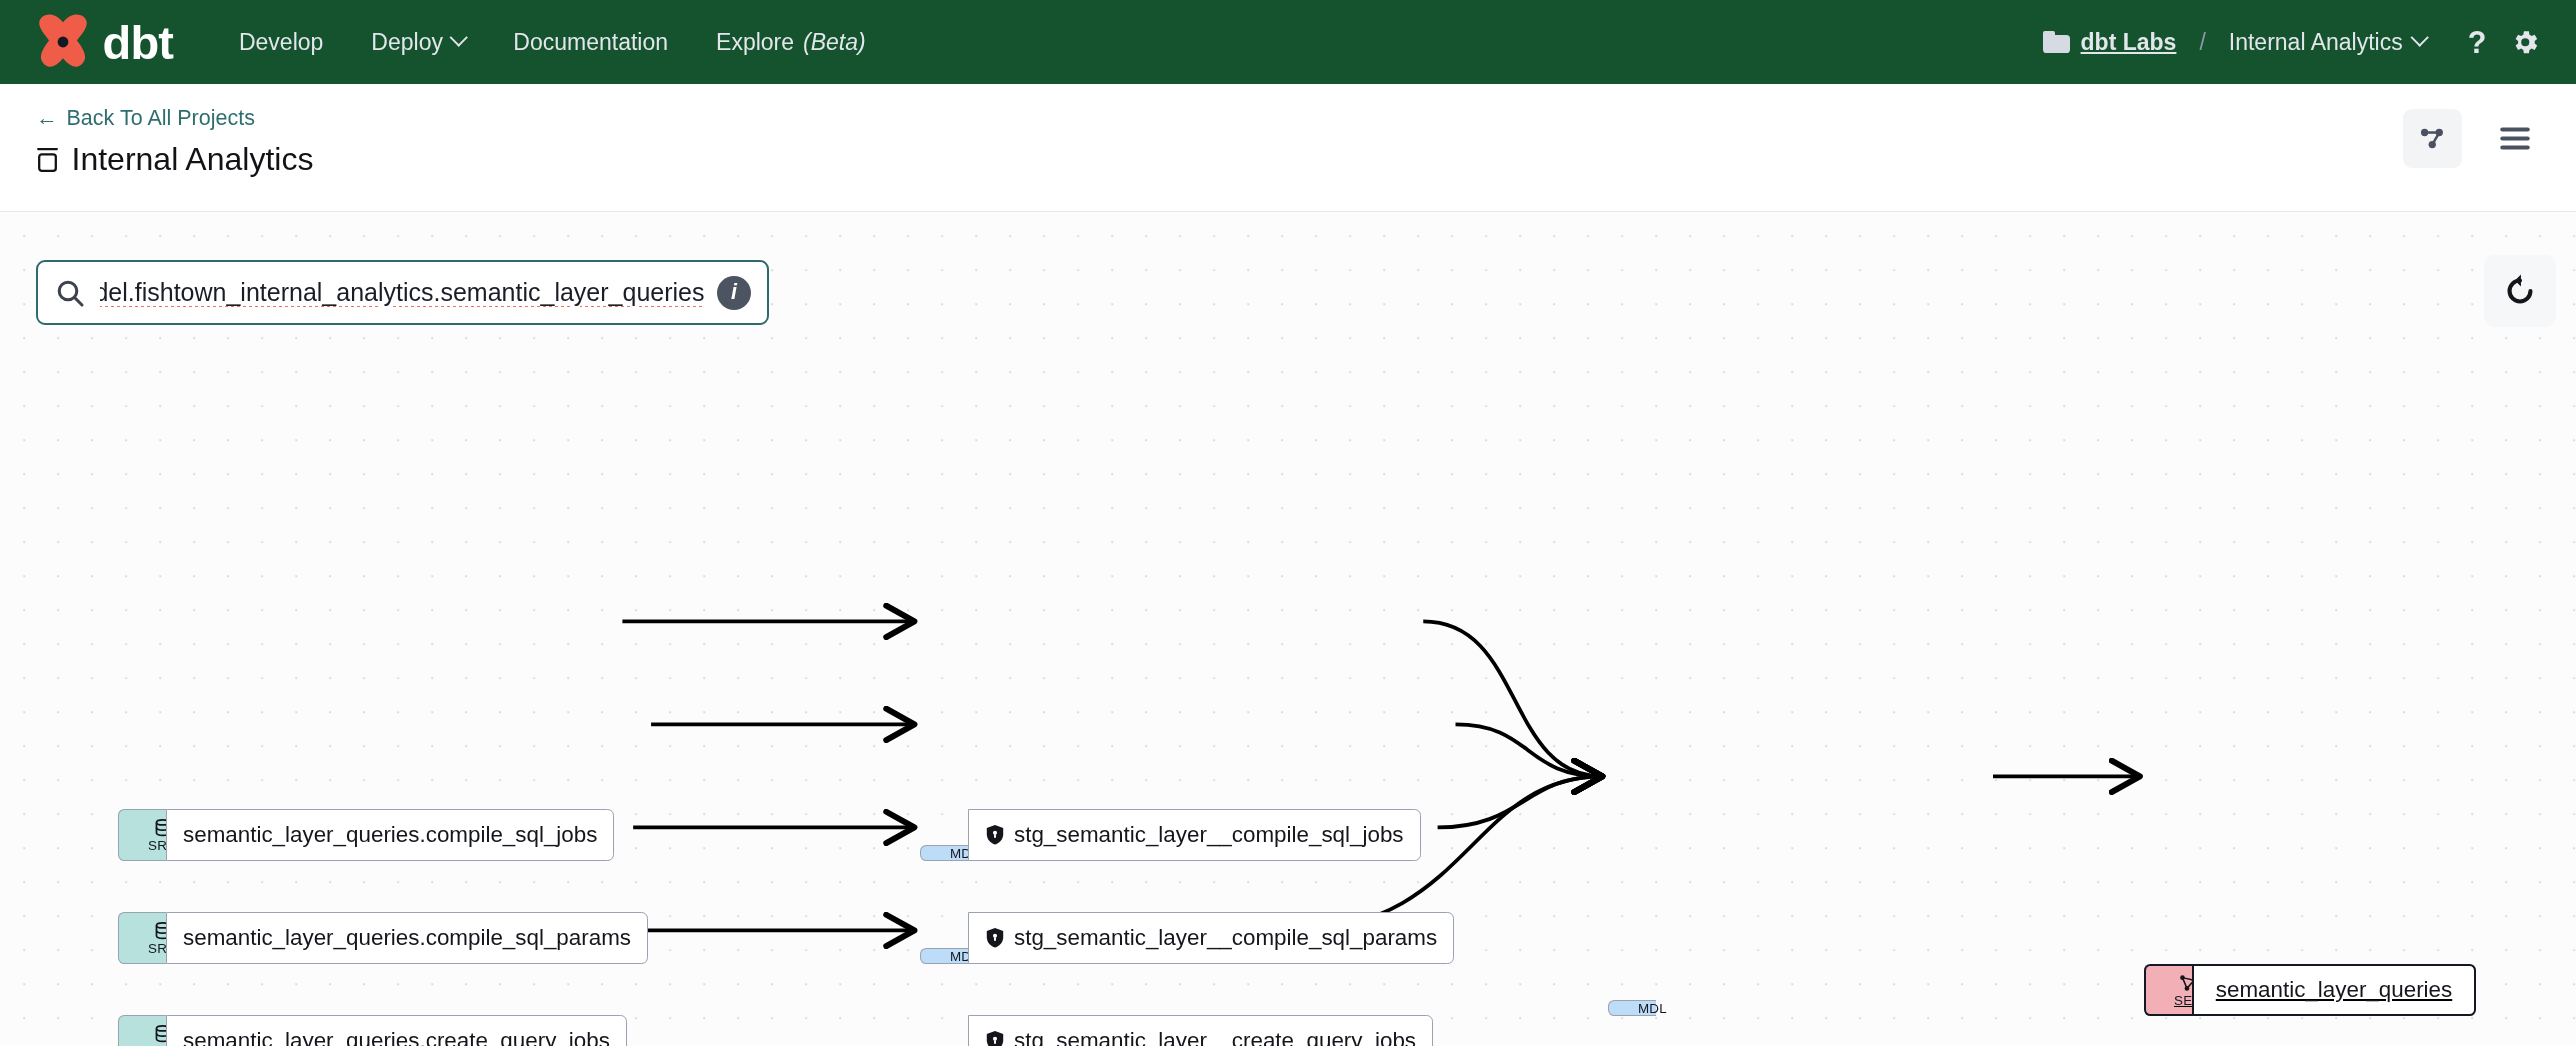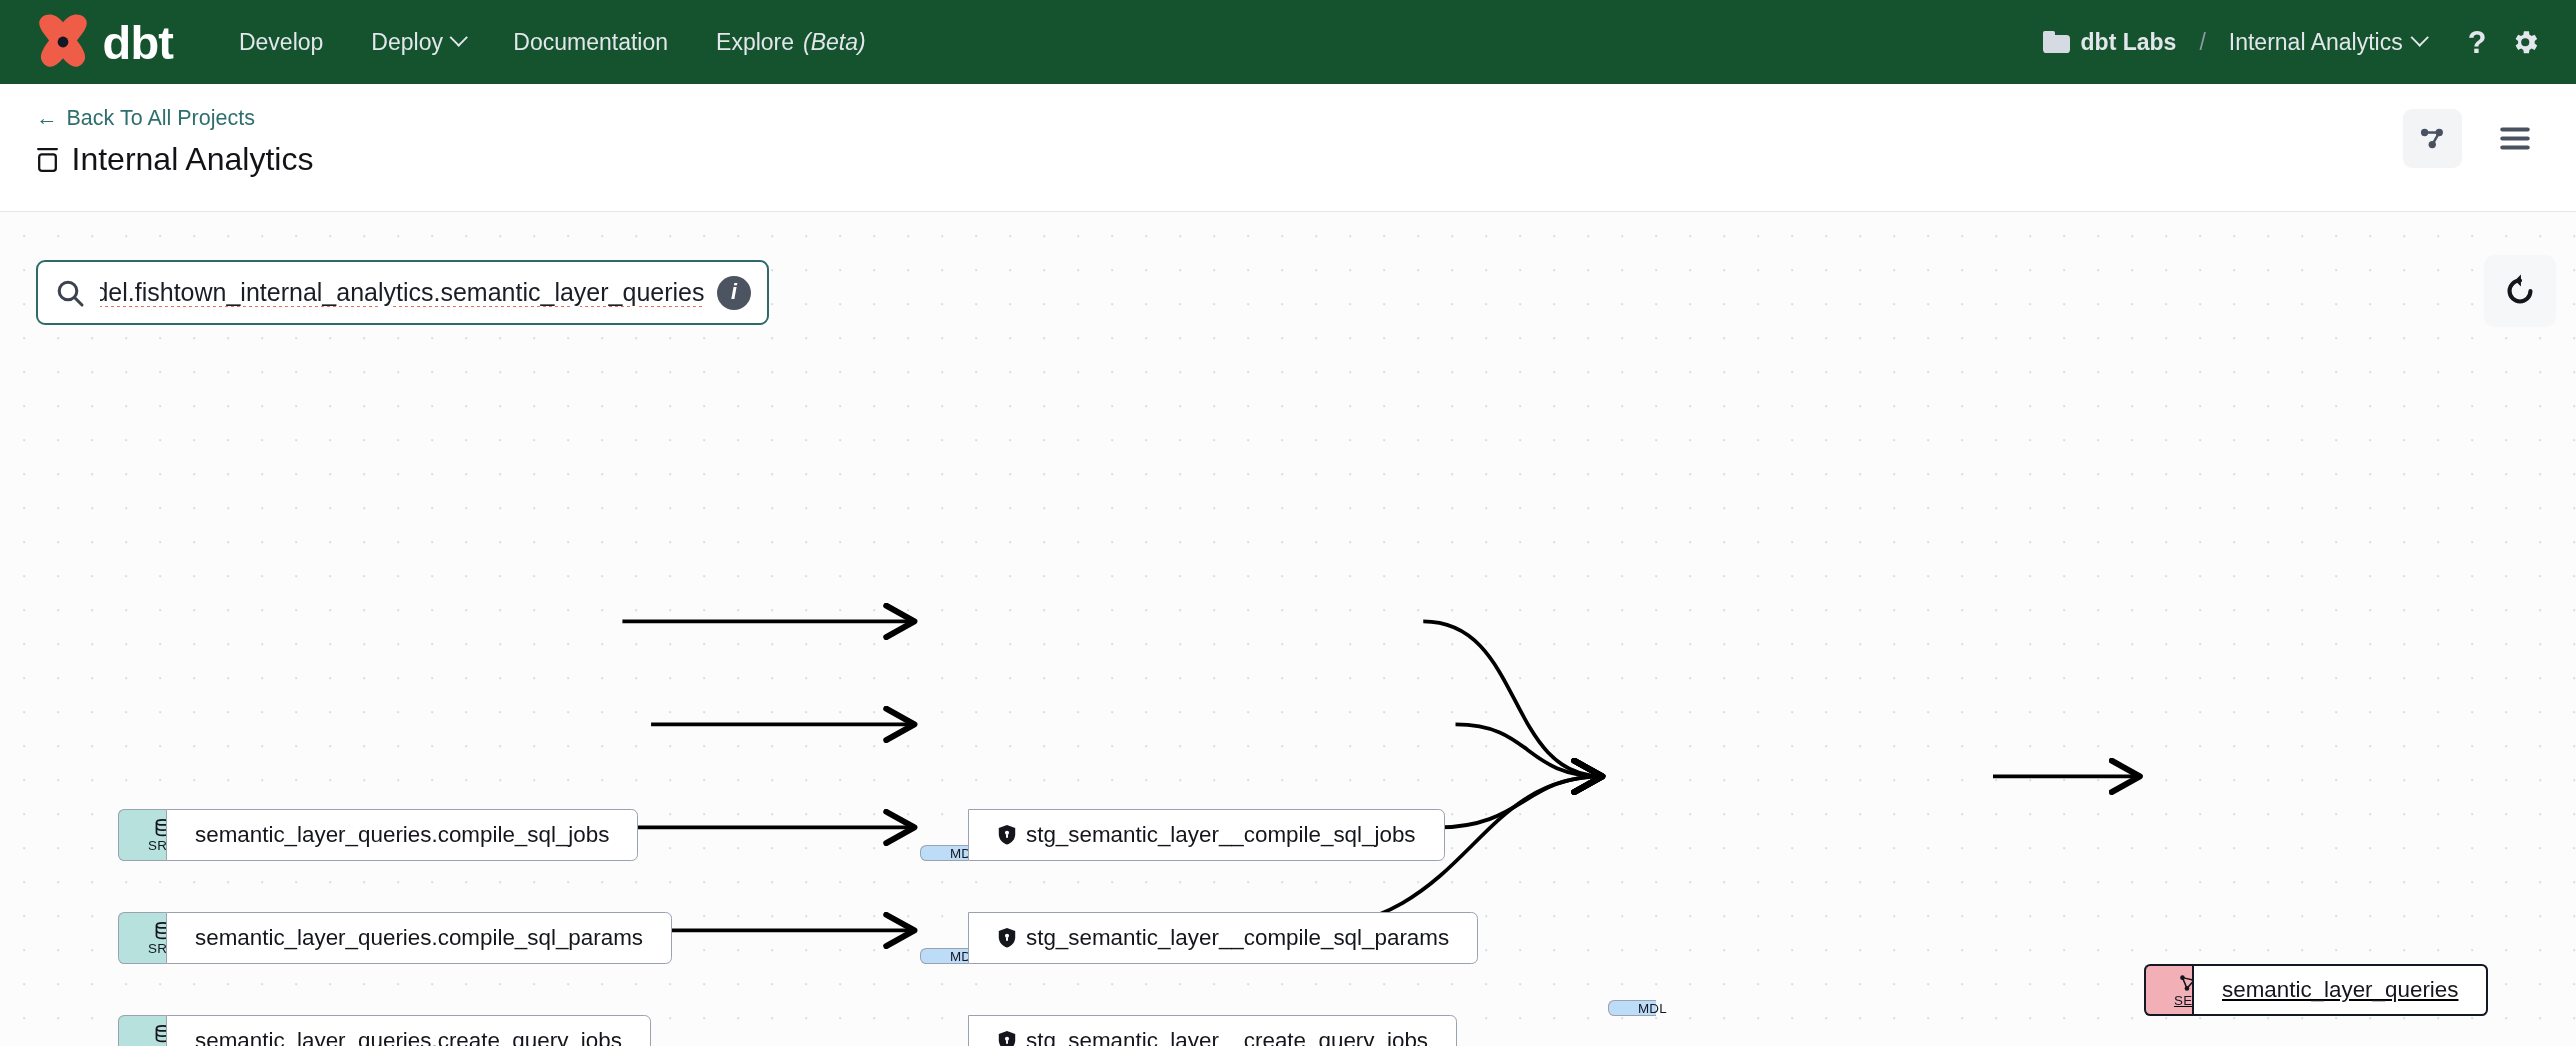--- a/index.html
+++ b/index.html
@@ -30,21 +30,21 @@
   }
   .nav-link .beta { font-style: italic; }
   .chev { display: inline-block; width: 13.4px; height: 13.4px;
     border-right: 2.7px solid #e3e6ec; border-bottom: 2.7px solid #e3e6ec;
     transform: rotate(45deg) translate(-2.7px,-2.7px); }
   #nav-right {
     margin-left: auto; margin-right: 36px;
     display: flex; align-items: center; gap: 23px;
   }
   .breadcrumb-seg { display: flex; align-items: center; gap: 10.8px; color: #e3e6ec; font-size: 23px; white-space: nowrap; }
-  .breadcrumb-seg.bold { font-weight: bold; }
+  .breadcrumb-seg.bold { font-weight: bold; text-decoration: underline; }
   .folder-ico { width: 27px; height: 21.5px; position: relative; display:inline-block; }
   .folder-ico::before { content:""; position:absolute; left:0; top:3.6px; width:27px; height:18px; background:#d6dae2; border-radius:1.8px 3.6px 3.6px 3.6px; }
   .folder-ico::after  { content:""; position:absolute; left:0; top:0px; width:12.5px; height:5.4px; background:#d6dae2; border-radius:1.8px 1.8px 0 0; }
   .slash { color: #8f97a8; font-size: 23px; }
   .qmark { color: #e3e6ec; font-size: 30.5px; font-weight: bold; cursor: pointer; margin-left: 18px;}
   .gear { width: 30.5px; height: 30.5px; cursor: pointer; }
 
   
   #pageheader {
     position: absolute; left: 0; top: 84px;
@@ -145,21 +145,21 @@
   }
   .node-badge .bt { font-size: 13.4px; letter-spacing: 0.3px; color: #141824; line-height: 1; }
   .node-badge.src { background: #b6e1dd; }
   .node-badge.mdl { background: #bddcf7; margin-top: 36px; }
   .node-badge.sem { background: #f2b0b6; }
   .node-body {
     background: #ffffff;
     border: 1.3px solid #9aa2b1;
     border-radius: 0 6.3px 6.3px 0;
     display: flex; align-items: center;
-    padding: 0 28px;
+    padding: 0 16px;
     gap: 9px;
     font-size: 22.4px; color: #14161c;
     white-space: nowrap;
   }
   .node.selected .node-badge { border-color: #141824; border-width: 2.7px; border-right: none; }
   .node.selected .node-body  { border-color: #141824; border-width: 2.7px; }
   .shield { flex: 0 0 auto; }
 </style>
 </head>
 <body>

